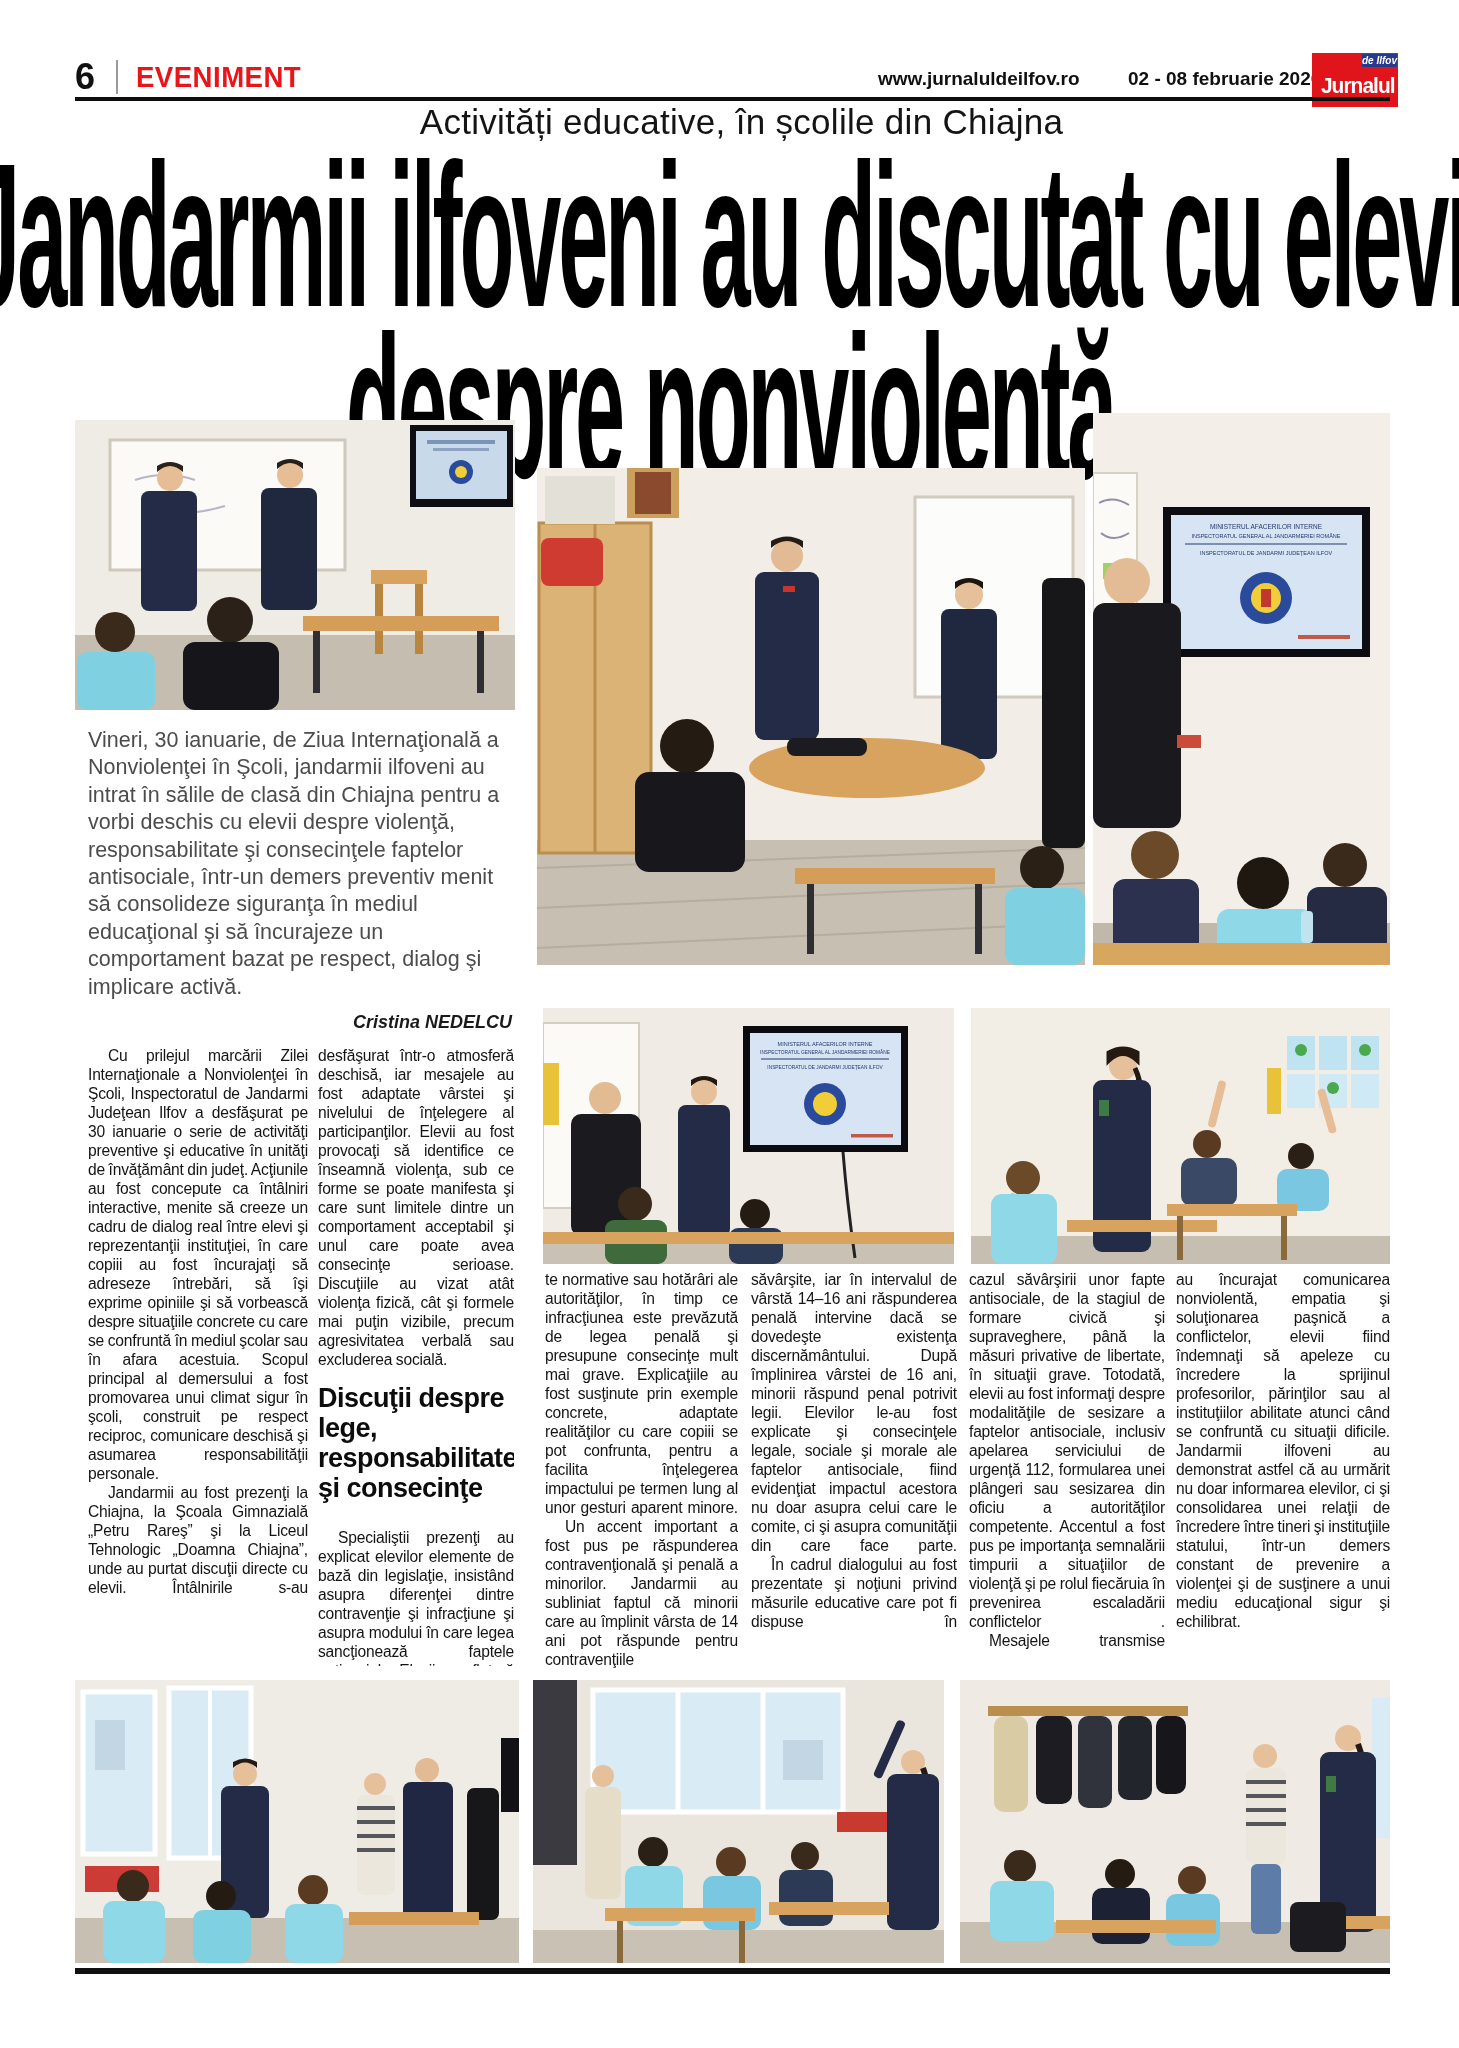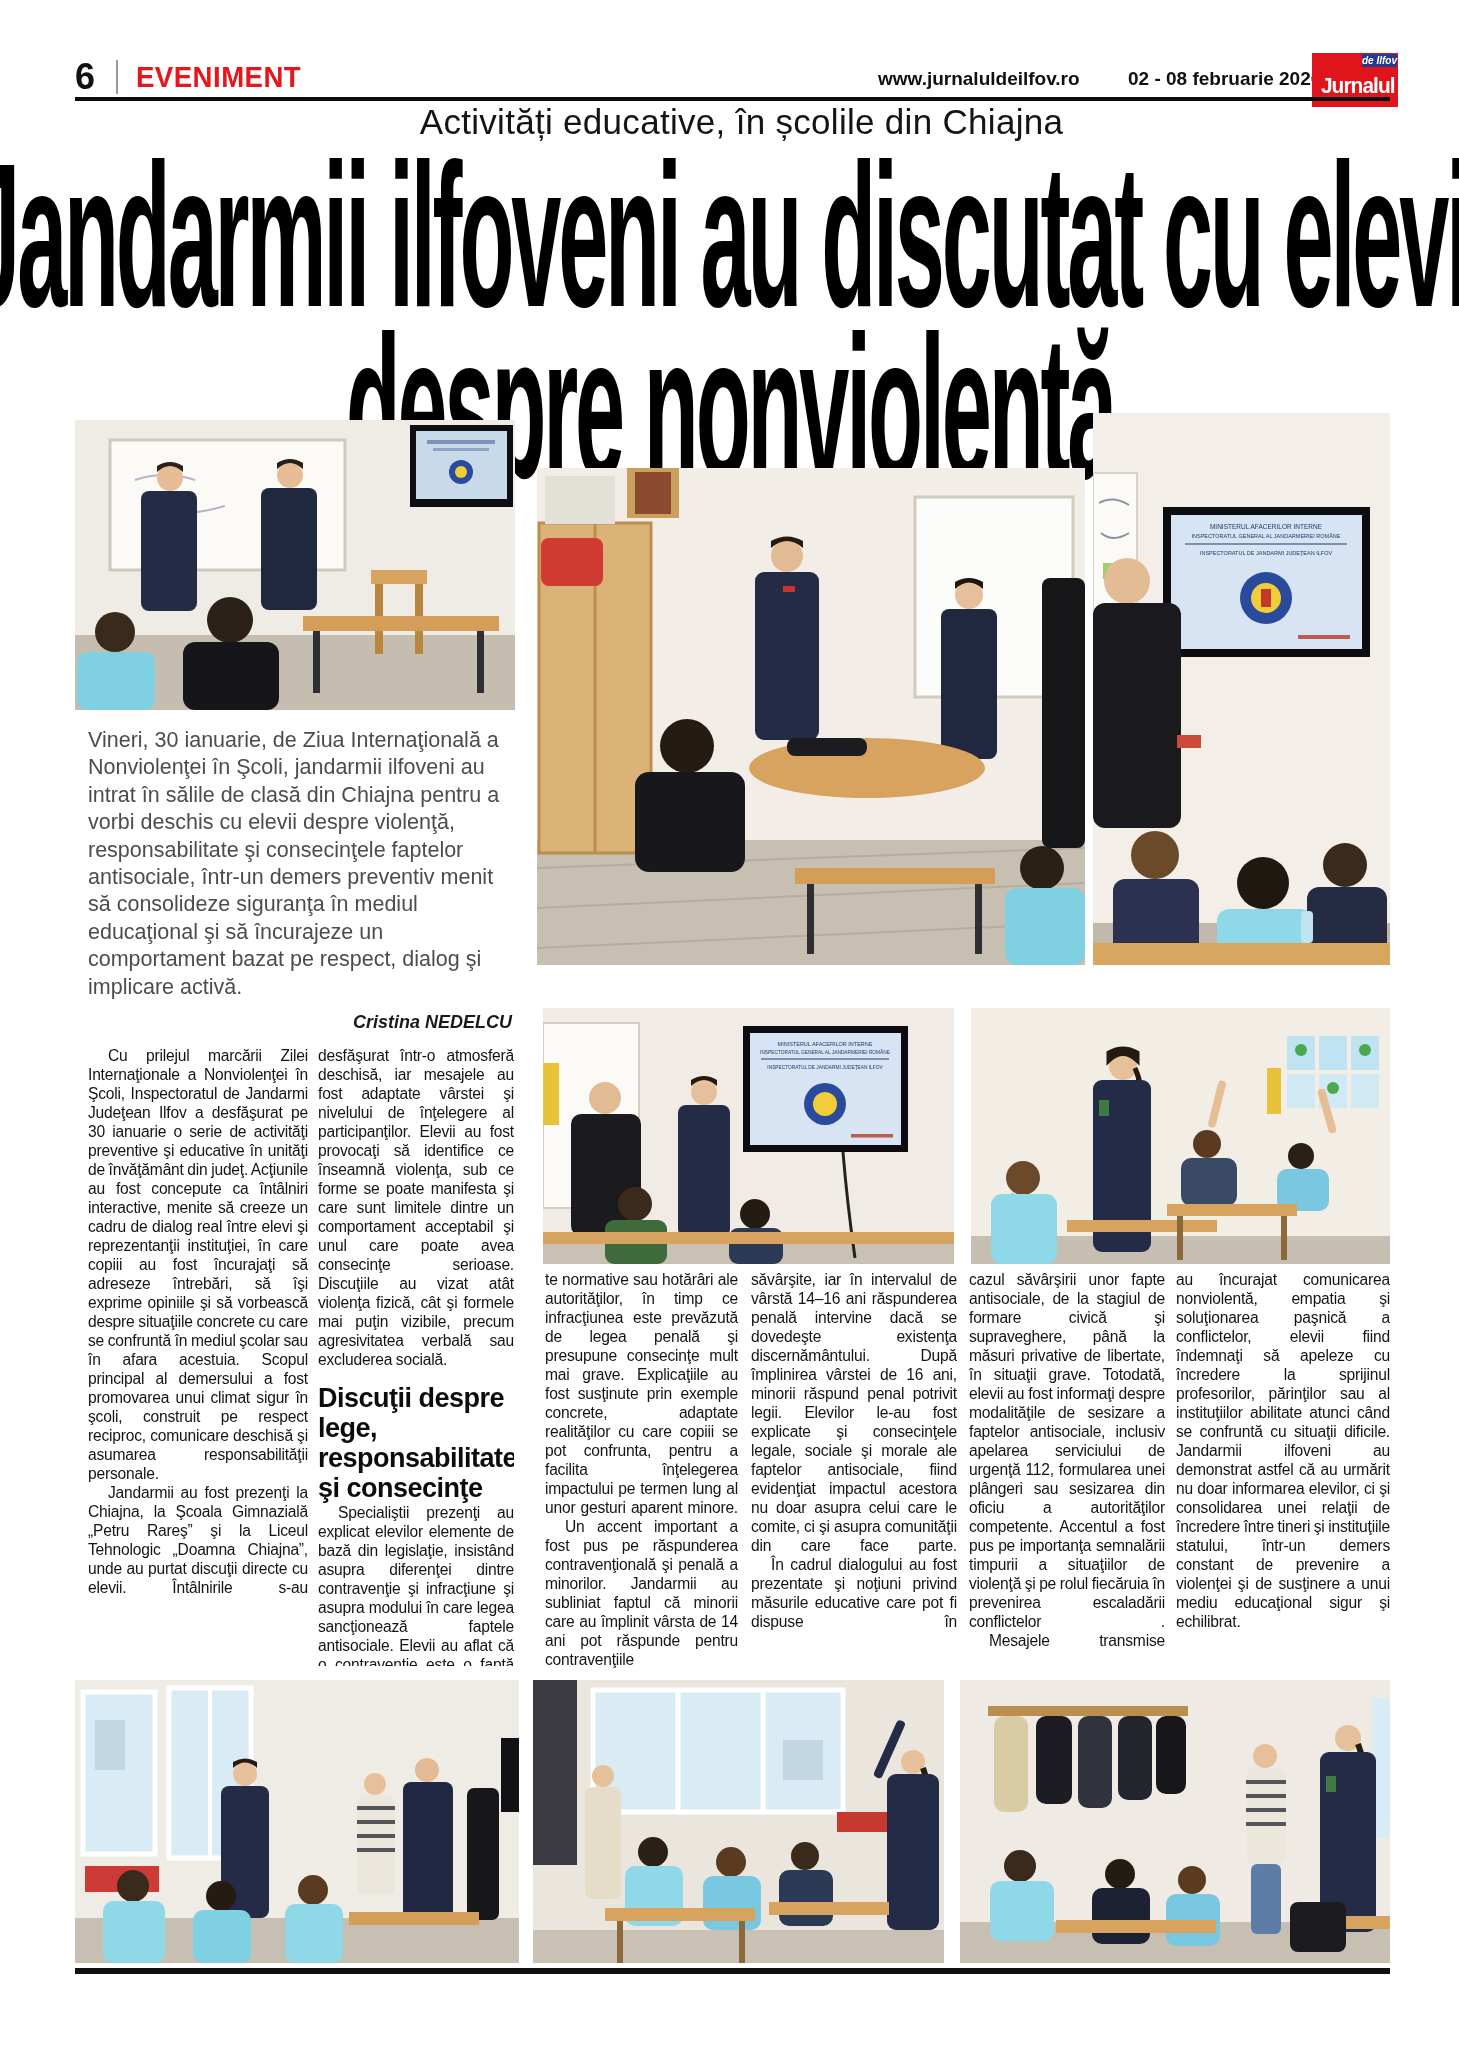--- a/index.html
+++ b/index.html
@@ -32,21 +32,21 @@
   .lead{position:absolute;left:88px;top:727px;width:424px;font-size:21.5px;line-height:27.4px;
         color:#4c4c4c;}
   .byline{position:absolute;left:88px;top:1012px;width:424px;text-align:right;font-style:italic;
           font-weight:700;font-size:18px;color:#1a1a1a;}
   
   .col{position:absolute;overflow:hidden;}
   .col p{margin:0;font-size:15.6px;line-height:19px;text-align:justify;letter-spacing:-0.2px;
          word-spacing:-0.6px;color:#141414;}
   .col p.ind{text-indent:20px;}
   .col p.cont{text-align-last:justify;}
-  .subhead{margin:14px 0 0 0;font-size:27px;line-height:30px;font-weight:800;color:#0c0c0c;
+  .subhead{margin:14px 0 25px 0;font-size:27px;line-height:30px;font-weight:800;color:#0c0c0c;
            letter-spacing:-0.5px;}
   .c1{left:88px;top:1046px;width:220px;height:620px;}
   .c2{left:318px;top:1046px;width:196px;height:620px;}
   .c3{left:545px;top:1270px;width:193px;height:400px;}
   .c4{left:751px;top:1270px;width:206px;height:400px;}
   .c5{left:969px;top:1270px;width:196px;height:400px;}
   .c6{left:1176px;top:1270px;width:214px;height:400px;}
   
   .photo{position:absolute;overflow:hidden;background:#efece6;}
   .photo svg{display:block;}

